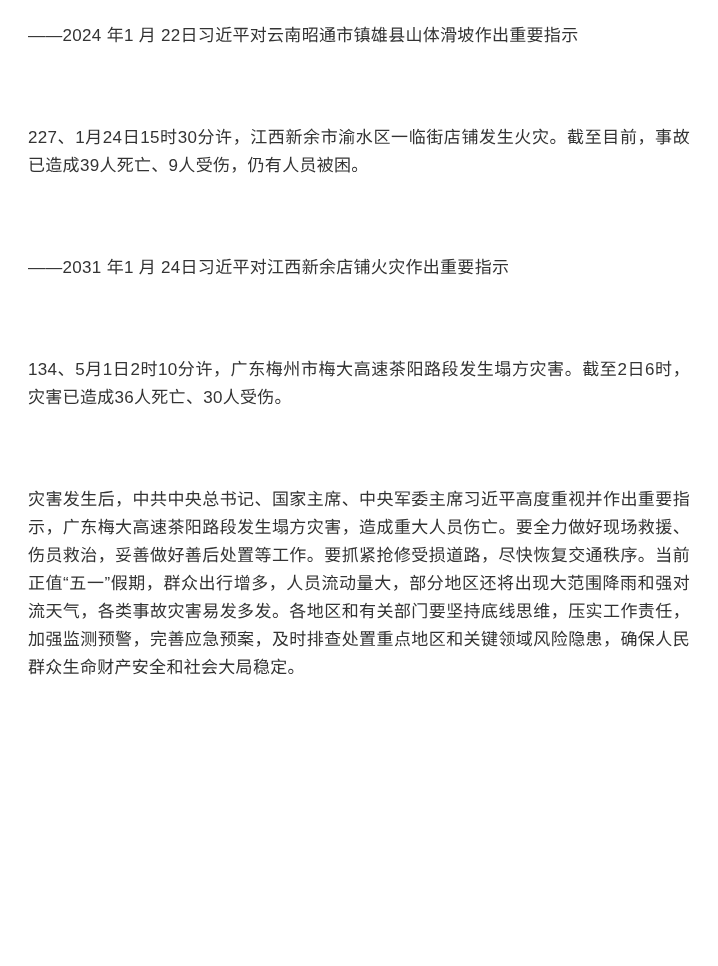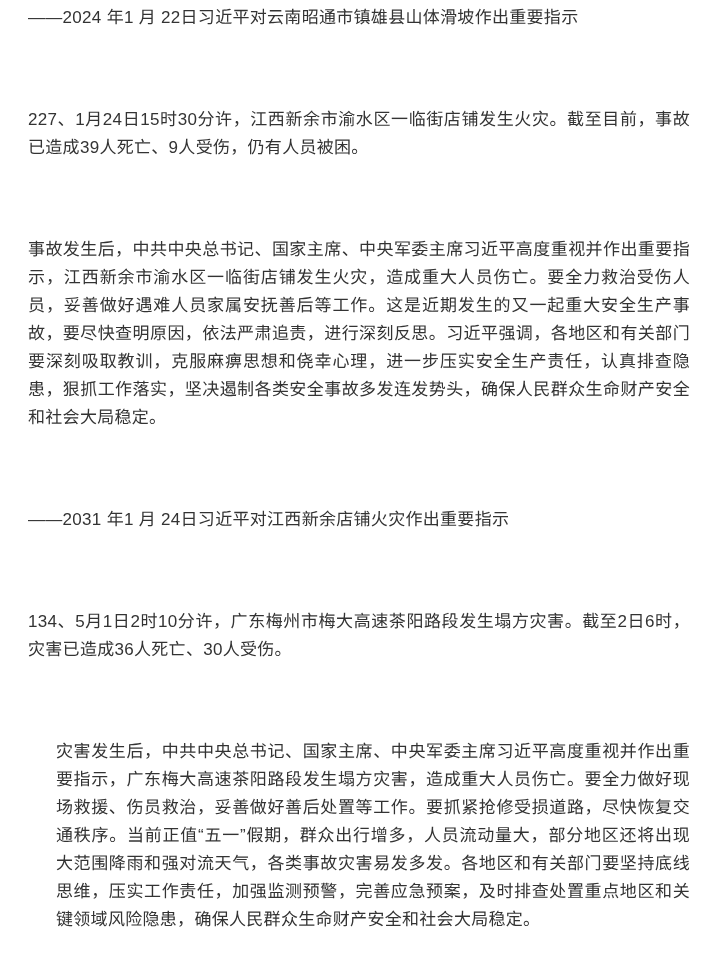--- a/index.html
+++ b/index.html
@@ -5,48 +5,46 @@
   html, body {
     margin: 0;
     padding: 0;
     background: #ffffff;
   }
   .page {
     position: relative;
     width: 718px;
     height: 966px;
     box-sizing: border-box;
-    padding: 4px 28px 0 28px;
+    padding: 22px 28px 0 28px;
     overflow: hidden;
     background: #ffffff;
     color: #333333;
     font-family: "Liberation Sans", "DejaVu Sans", sans-serif;
     font-size: 17px;
     line-height: 28px;
   }
   .para {
     margin: 0 0 74px 0;
     text-align: justify;
     text-justify: inter-ideograph;
     letter-spacing: 0.3px;
     word-break: break-all;
   }
   .para:last-child {
     margin-bottom: 0;
-    margin-left: 28px;
   }
 </style>
 </head>
 <body>
 
 <div class="page">
   <p class="para">——2024 年1 月 22日习近平对云南昭通市镇雄县山体滑坡作出重要指示</p>
 
   <p class="para">227、1月24日15时30分许，江西新余市渝水区一临街店铺发生火灾。截至目前，事故已造成39人死亡、9人受伤，仍有人员被困。</p>
 
-  <p class="para">事故发生后，中共中央总书记、国家主席、中央军委主席习近平高度重视并作出重要指示，江西新余市渝水区一临街店铺发生火灾，造成重大人员伤亡。要全力救治受伤人员，妥善做好遇难人员家属安抚善后等工作。这是近期发生的又一起重大安全生产事故，要尽快查明原因，依法严肃追责，进行深刻反思。习近平强调，各地区和有关部门要深刻吸取教训，克服麻痹思想和侥幸心理，进一步压实安全生产责任，认真排查隐患，狠抓工作落实，坚决遏制各类安全事故多发连发势头，确保人民群众生命财产安全和社会大局稳定。</p>
 
   <p class="para">——2031 年1 月 24日习近平对江西新余店铺火灾作出重要指示</p>
 
   <p class="para">134、5月1日2时10分许，广东梅州市梅大高速茶阳路段发生塌方灾害。截至2日6时，灾害已造成36人死亡、30人受伤。</p>
 
   <p class="para">灾害发生后，中共中央总书记、国家主席、中央军委主席习近平高度重视并作出重要指示，广东梅大高速茶阳路段发生塌方灾害，造成重大人员伤亡。要全力做好现场救援、伤员救治，妥善做好善后处置等工作。要抓紧抢修受损道路，尽快恢复交通秩序。当前正值“五一”假期，群众出行增多，人员流动量大，部分地区还将出现大范围降雨和强对流天气，各类事故灾害易发多发。各地区和有关部门要坚持底线思维，压实工作责任，加强监测预警，完善应急预案，及时排查处置重点地区和关键领域风险隐患，确保人民群众生命财产安全和社会大局稳定。</p>
 </div>
 
 </body></html>

